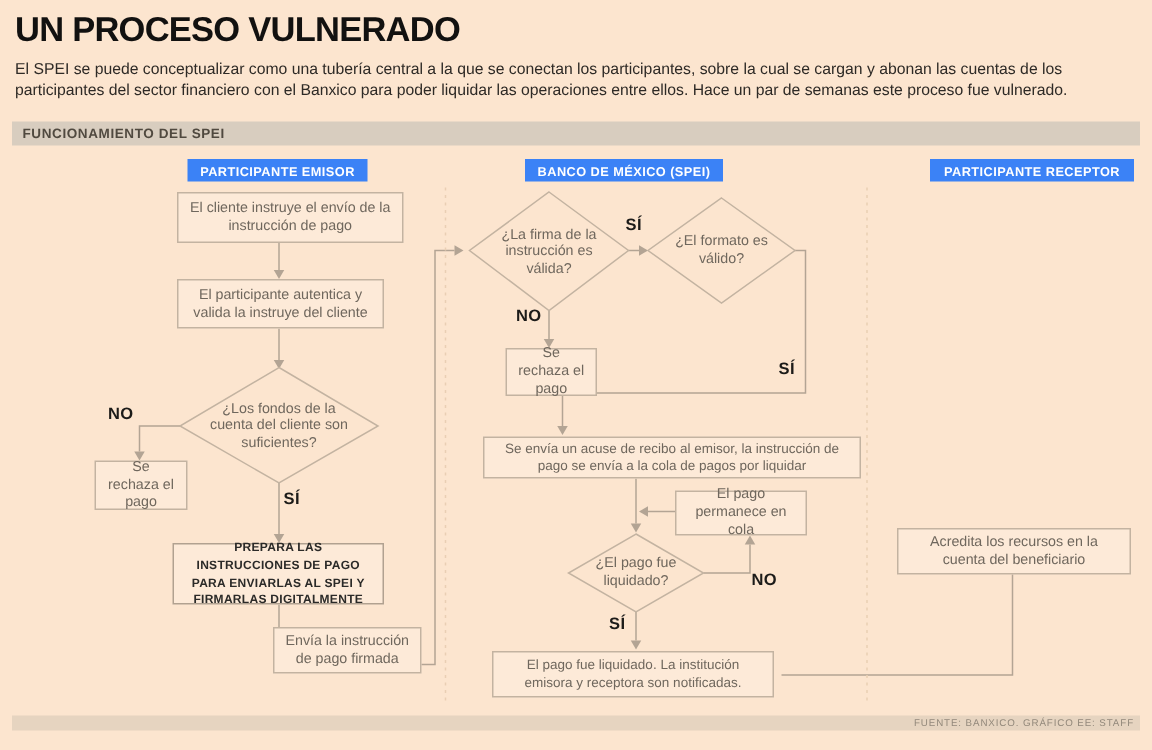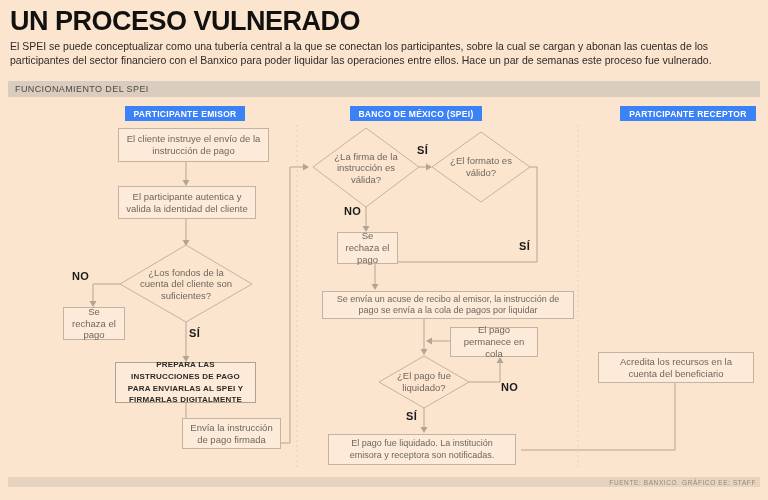--- a/index.html
+++ b/index.html
@@ -6,32 +6,32 @@
   body{
     font-family:"Liberation Sans","DejaVu Sans",sans-serif;
     background:#fce5cf;
   }
   .canvas{
     position:relative;width:768px;height:500px;overflow:hidden;
     background:#fce5cf;
   }
   .title{
     position:absolute;left:10px;top:6px;margin:0;
-    font-size:27px;font-weight:bold;letter-spacing:-0.5px;color:#121110;
+    font-size:23px;font-weight:bold;letter-spacing:-0.5px;color:#121110;
   }
   .intro{
     position:absolute;left:10px;top:39px;width:744px;margin:0;
     font-size:10.5px;line-height:1.35;color:#2e2a26;
   }
   .section-bar{
     position:absolute;left:8px;top:81px;width:752px;height:16px;
     background:#d8cdbf;display:flex;align-items:center;
   }
   .section-bar span{
-    padding-left:7px;font-size:9px;font-weight:normal;color:#50493f;letter-spacing:0.4px;
+    padding-left:7px;font-size:9px;font-weight:bold;color:#50493f;letter-spacing:0.4px;
   }
   .col-header{
     position:absolute;height:15px;background:#3b82f6;color:#ffffff;
     font-size:8.5px;font-weight:bold;letter-spacing:0.3px;
     display:flex;align-items:center;justify-content:center;text-align:center;
   }
   .overlay{position:absolute;left:0;top:0;width:768px;height:500px;}
   .node{
     position:absolute;border:1px solid #c3b3a1;background:#fdead8;
     display:flex;align-items:center;justify-content:center;text-align:center;
@@ -128,21 +128,21 @@
     <span>PARTICIPANTE EMISOR</span>
   </div>
   <div class="col-header" style="left:350px;top:106px;width:132px;">
     <span>BANCO DE MÉXICO (SPEI)</span>
   </div>
   <div class="col-header" style="left:620px;top:106px;width:136px;">
     <span>PARTICIPANTE RECEPTOR</span>
   </div>
 
   <div class="node" style="left:118px;top:128px;width:151px;height:34px;">El cliente instruye el envío de la instrucción de pago</div>
-  <div class="node" style="left:118px;top:186px;width:138px;height:33px;">El participante autentica y valida la identidad del cliente</div>
+  <div class="node" style="left:118px;top:186px;width:138px;height:33px;">El participante autentica y valida la instruye del cliente</div>
   <div class="diamond-text" style="left:133px;top:252px;width:106px;height:64px;">¿Los fondos de la cuenta del cliente son suficientes?</div>
   <div class="node" style="left:63px;top:307px;width:62px;height:33px;">Se rechaza el pago</div>
   <div class="node node--bold" style="left:115px;top:362px;width:141px;height:41px;">PREPARA LAS INSTRUCCIONES DE PAGO PARA ENVIARLAS AL SPEI Y FIRMARLAS DIGITALMENTE</div>
   <div class="node" style="left:138px;top:418px;width:99px;height:31px;margin-left:44px;">Envía la instrucción de pago firmada</div>
 
 
   <div class="diamond-text" style="left:328px;top:134px;width:76px;height:68px;">¿La firma de la instrucción es válida?</div>
   <div class="diamond-text" style="left:448px;top:138px;width:66px;height:58px;">¿El formato es válido?</div>
   <div class="node" style="left:337px;top:232px;width:61px;height:32px;">Se rechaza el pago</div>
   <div class="node" style="left:322px;top:291px;width:252px;height:28px;font-size:9px;">Se envía un acuse de recibo al emisor, la instrucción de pago se envía a la cola de pagos por liquidar</div>

